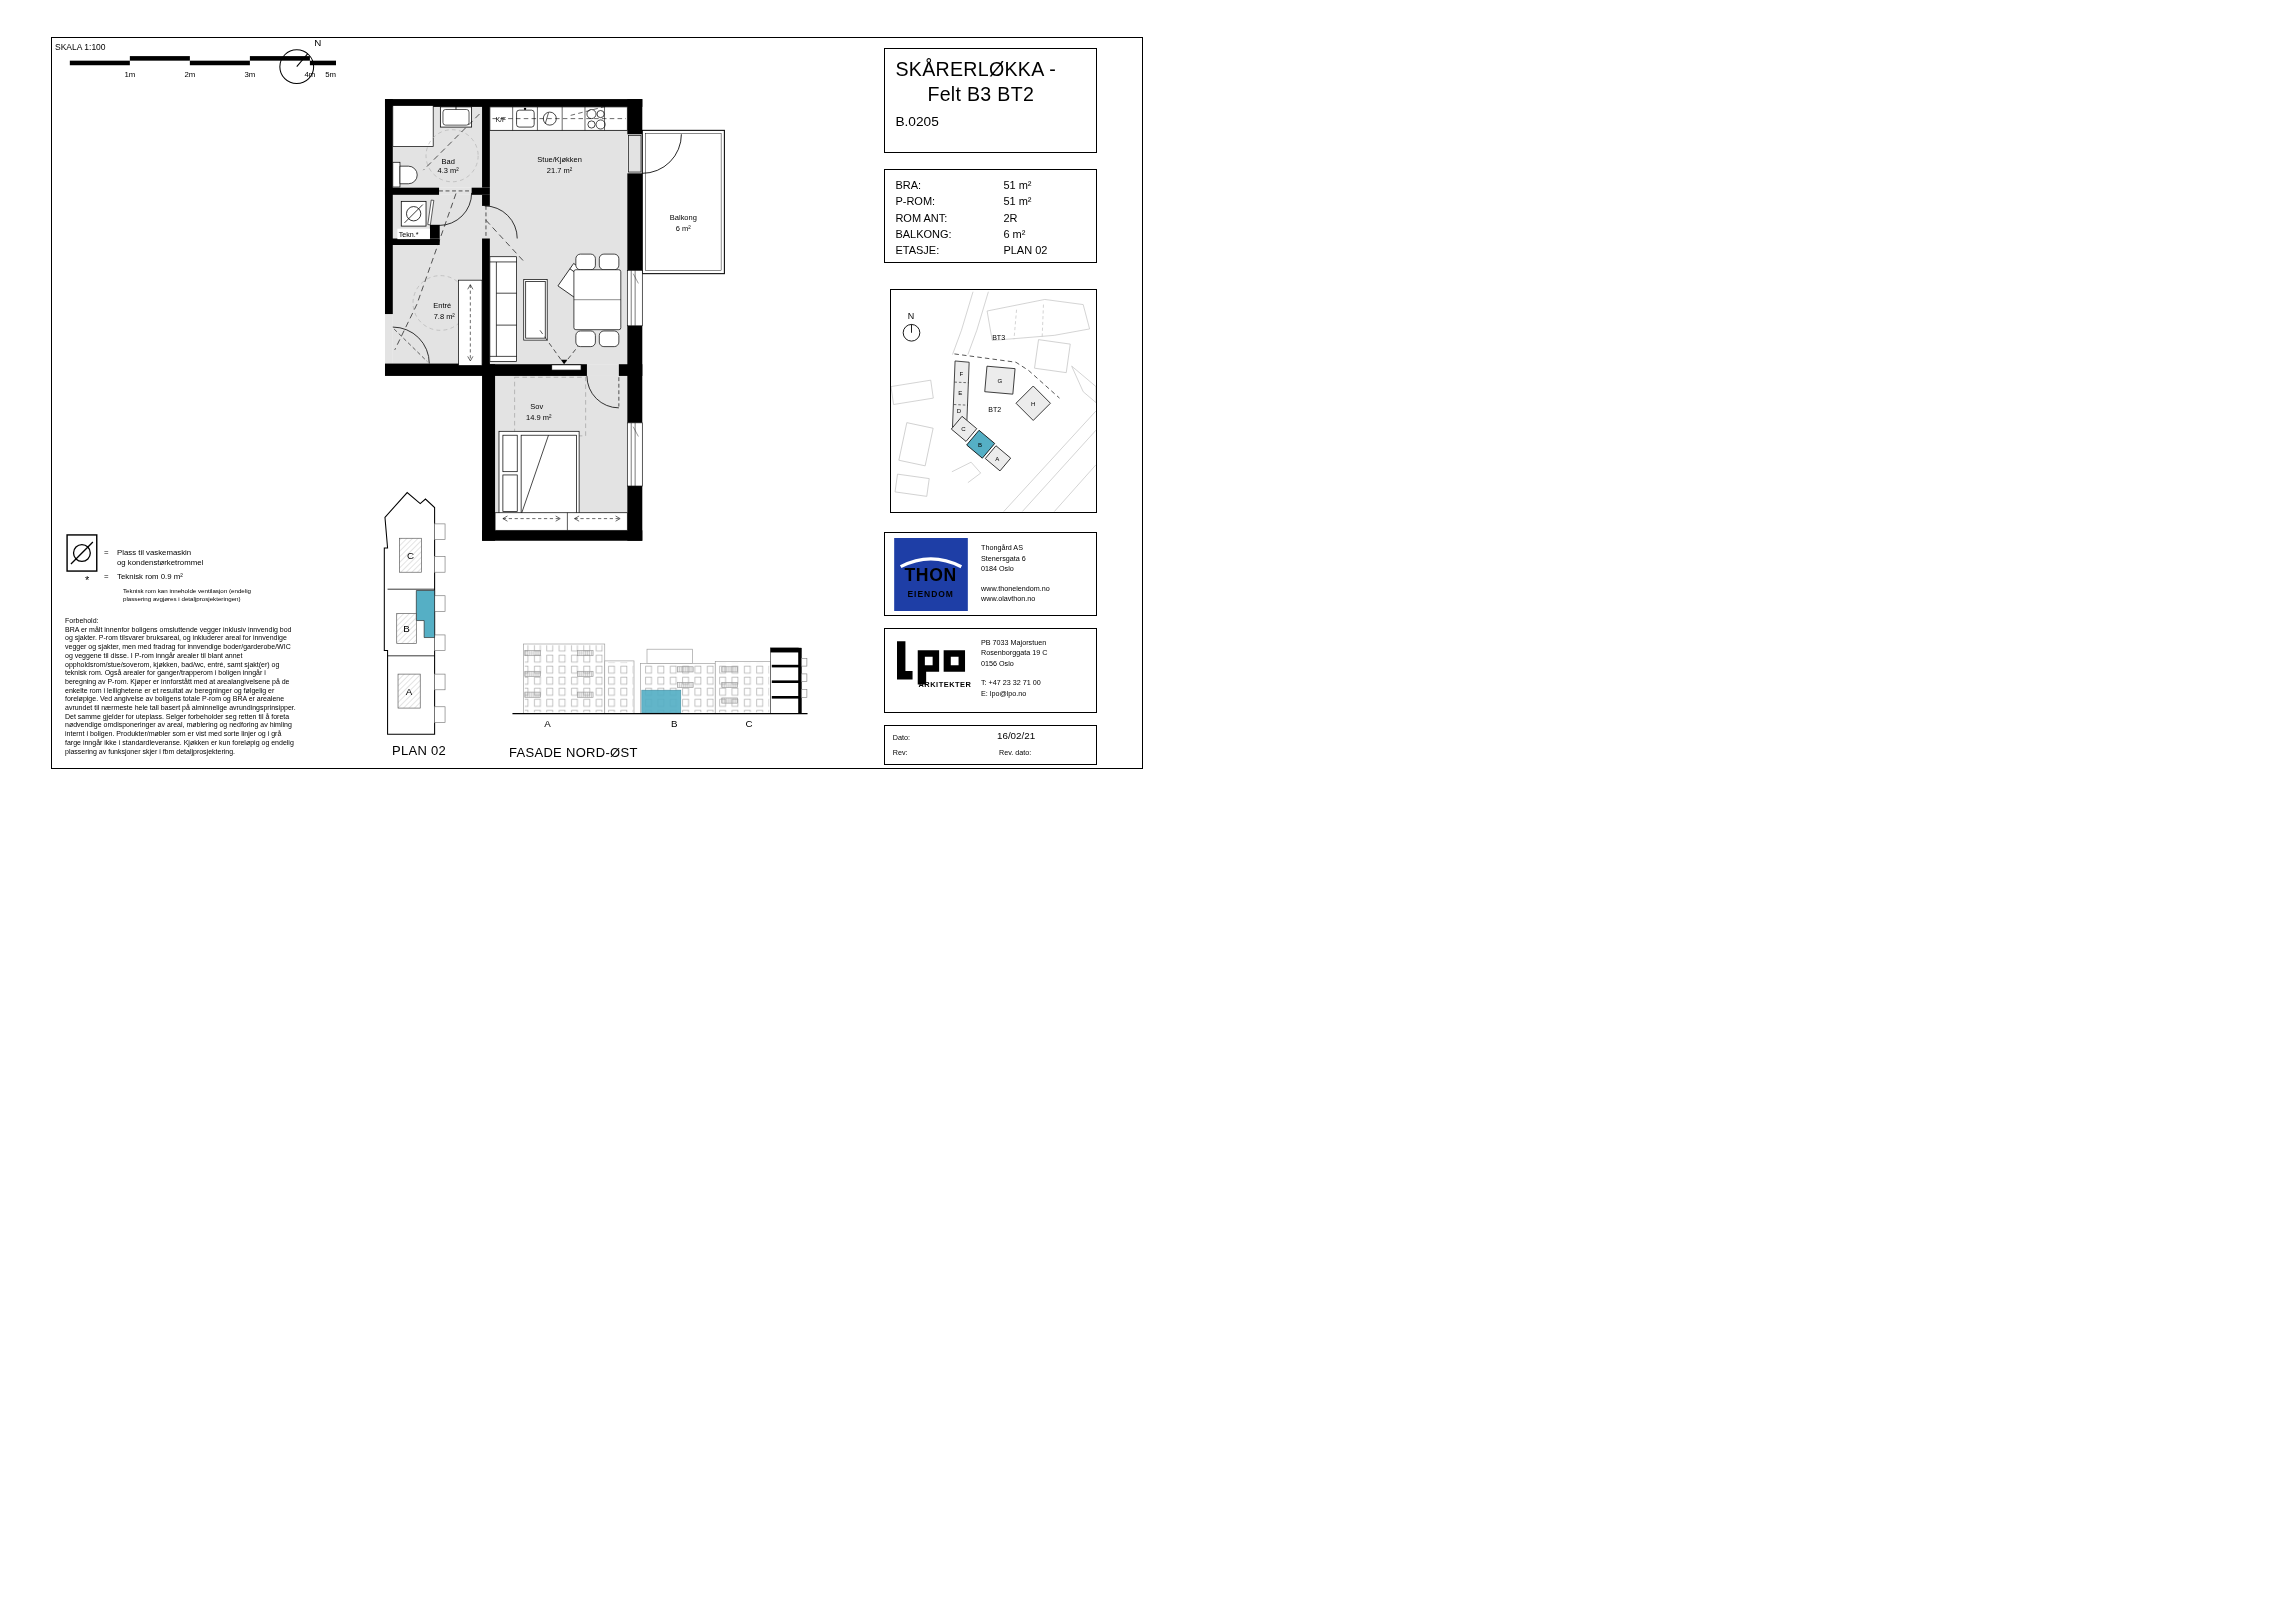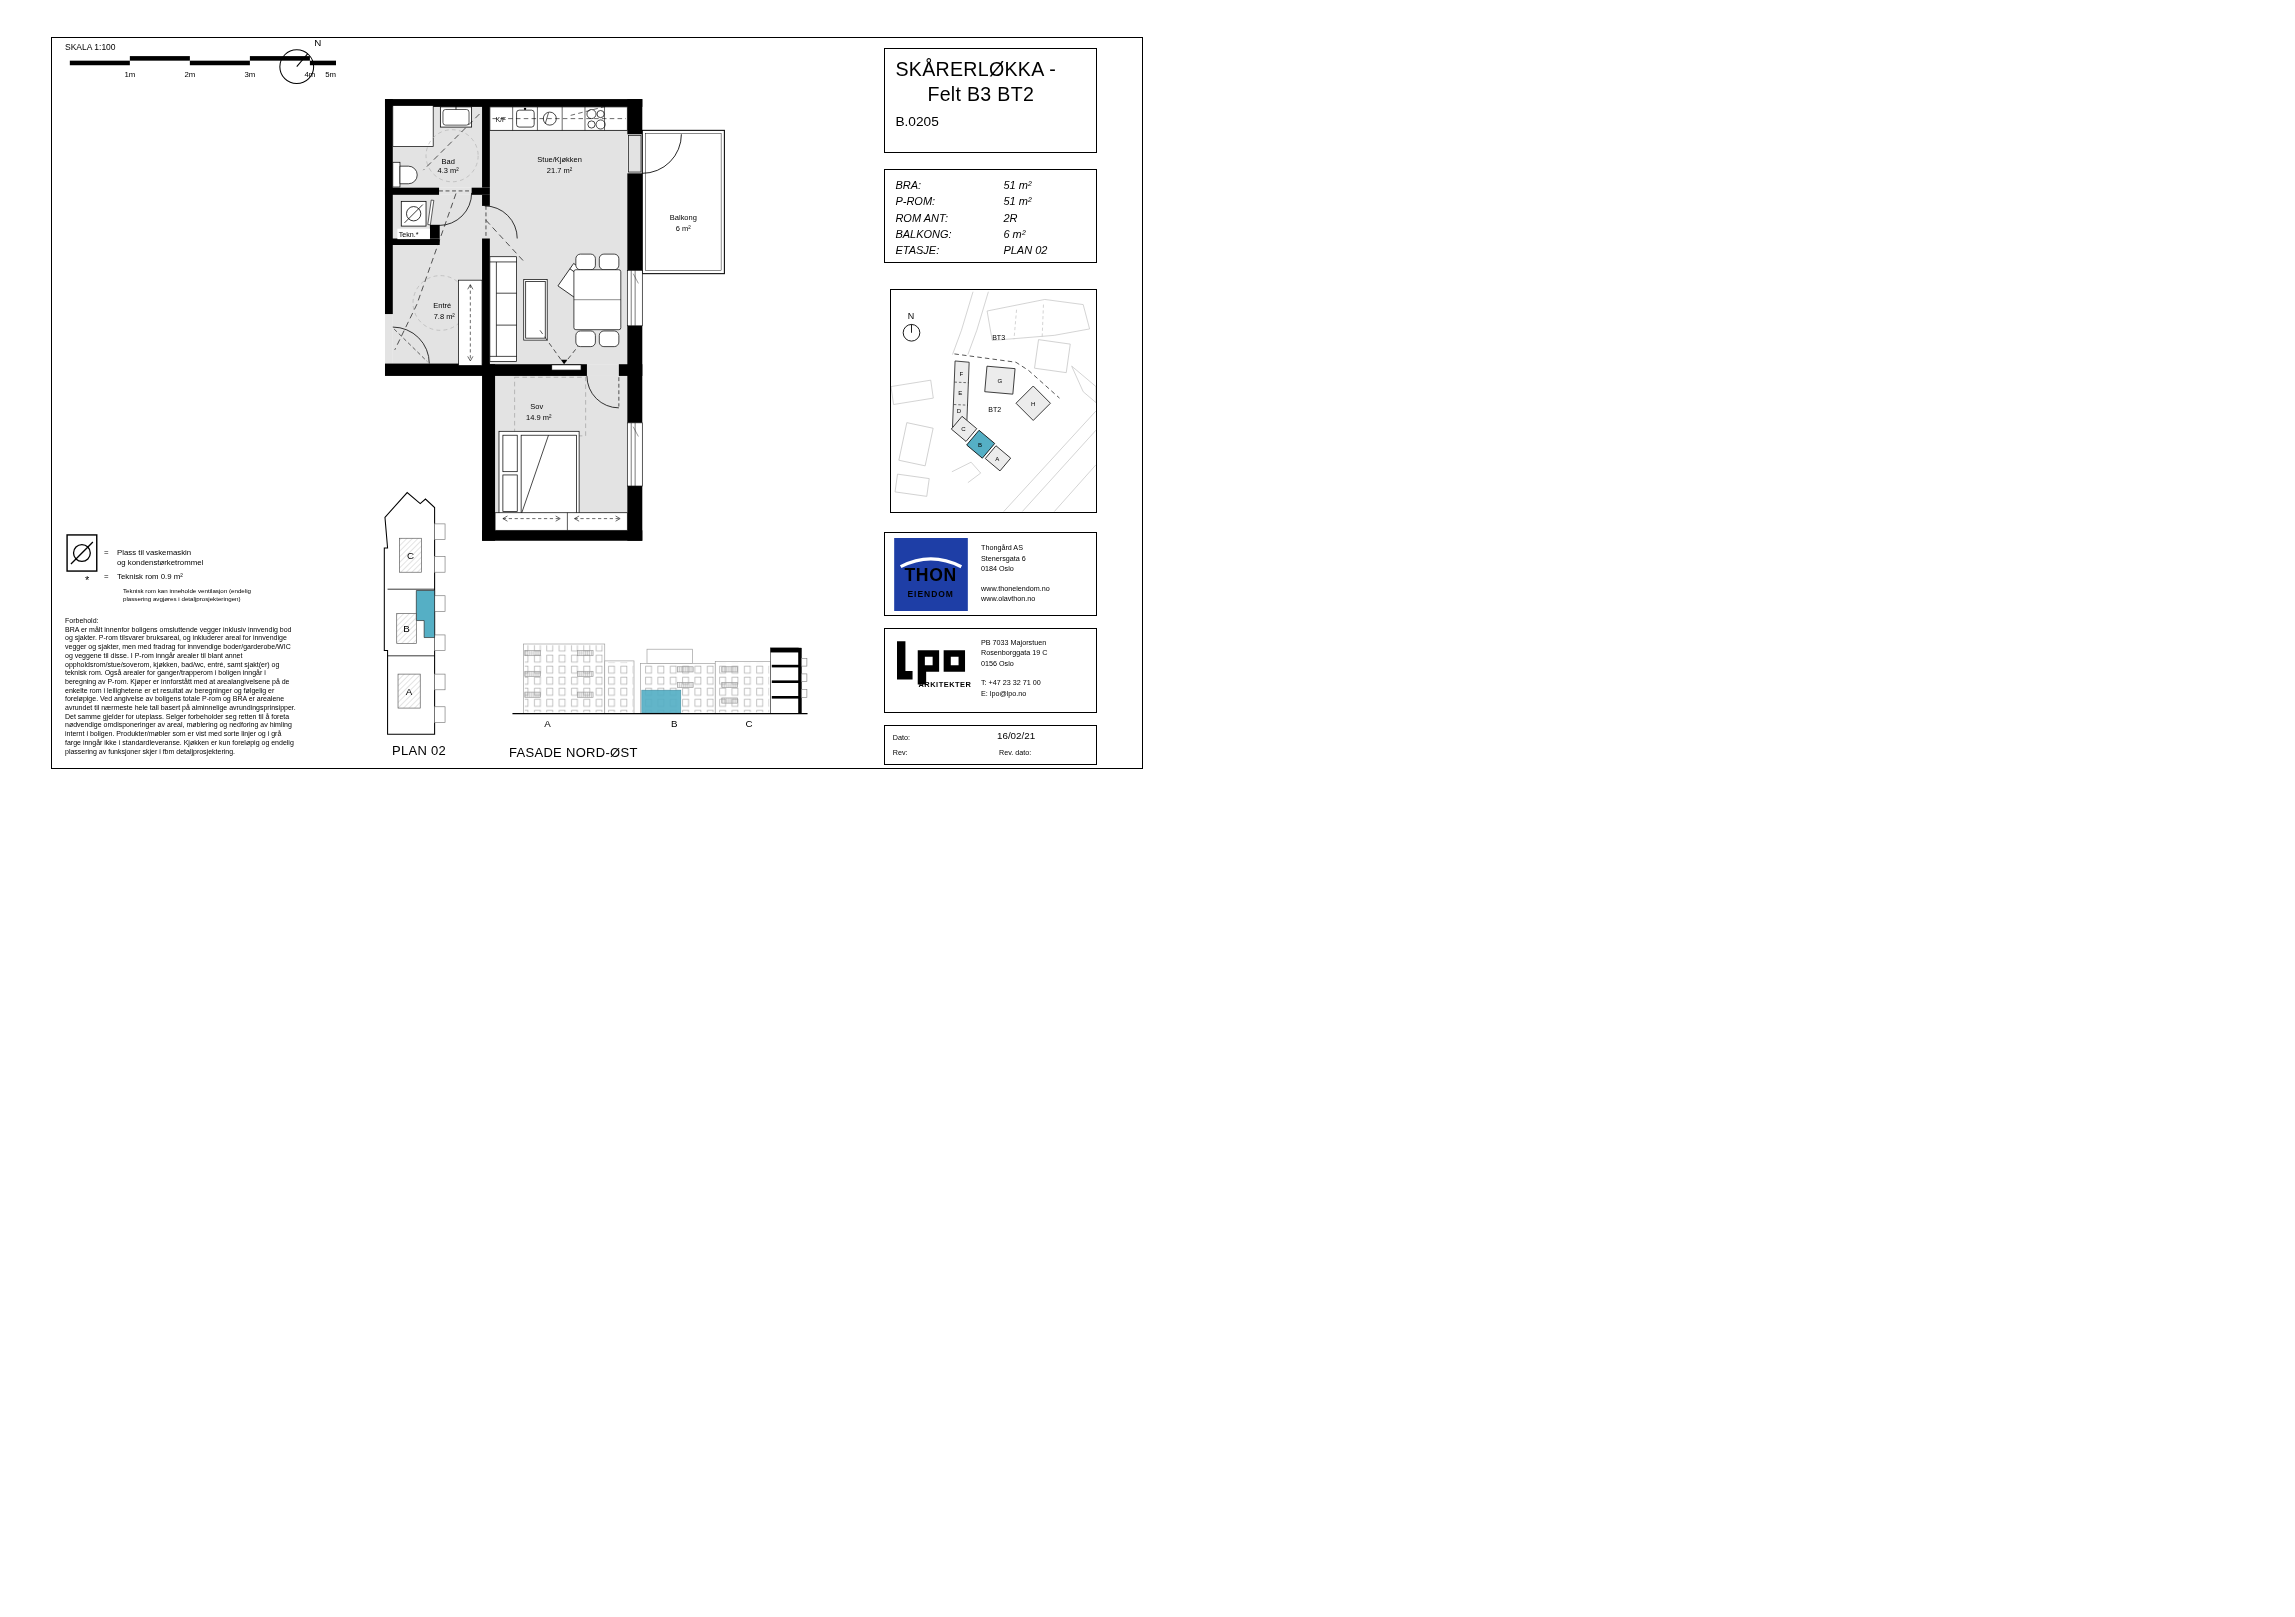--- a/index.html
+++ b/index.html
@@ -5,38 +5,38 @@
   html,body{margin:0;padding:0;background:#fff;}
   .sheet{position:relative;width:1147px;height:808px;background:#fff;
          font-family:"Liberation Sans",sans-serif;color:#000;overflow:hidden;}
   .abs{position:absolute;}
   .frame{position:absolute;left:51px;top:37px;width:1090px;height:730px;
          border:1.3px solid #000;}
   svg text{font-family:"Liberation Sans",sans-serif;fill:#000;}
   .box{position:absolute;border:1.3px solid #000;background:#fff;}
   .title-line{font-size:19.6px;line-height:25px;letter-spacing:0.3px;}
   .unit-id{font-size:13.7px;margin-top:5.2px;}
-  .info-row{position:relative;font-size:11px;height:16.3px;font-style:italic;}
+  .info-row{position:relative;font-size:11px;height:16.3px;}
   .info-label{position:absolute;left:0;}
   .info-value{position:absolute;left:108px;}
   .disc{font-size:7px;line-height:8.7px;}
   .disc-head{font-size:7px;line-height:8.7px;}
   .addr{font-size:7.2px;line-height:10.4px;}
   .smalltext{font-size:7.2px;}
   .legend-main{font-size:7.8px;line-height:9.8px;}
   .legend-note{font-size:6.2px;line-height:8.1px;}
   .caption{font-size:13px;letter-spacing:0.3px;}
 </style>
 </head>
 <body>
 
 <div class="sheet">
   <div class="frame"></div>
 
-  <div class="abs" style="left:65px;top:42px;font-size:8.5px;">SKALA 1:100</div>
+  <div class="abs" style="left:55px;top:42px;font-size:8.5px;">SKALA 1:100</div>
   <svg class="abs" style="left:62px;top:52px;" width="274" height="33" viewBox="0 0 420 50">
     <rect x="12" y="13" width="92" height="7" fill="#000"></rect>
     <rect x="104" y="6" width="92" height="7" fill="#000"></rect>
     <rect x="196" y="13" width="92" height="7" fill="#000"></rect>
     <rect x="288" y="6" width="92" height="7" fill="#000"></rect>
     <rect x="380" y="13" width="92" height="7" fill="#000" transform="translate(-92 0) translate(92 0)"></rect>
     <text x="104" y="38" font-size="12" text-anchor="middle">1m</text>
     <text x="196" y="38" font-size="12" text-anchor="middle">2m</text>
     <text x="288" y="38" font-size="12" text-anchor="middle">3m</text>
     <text x="380" y="38" font-size="12" text-anchor="middle">4m</text>

